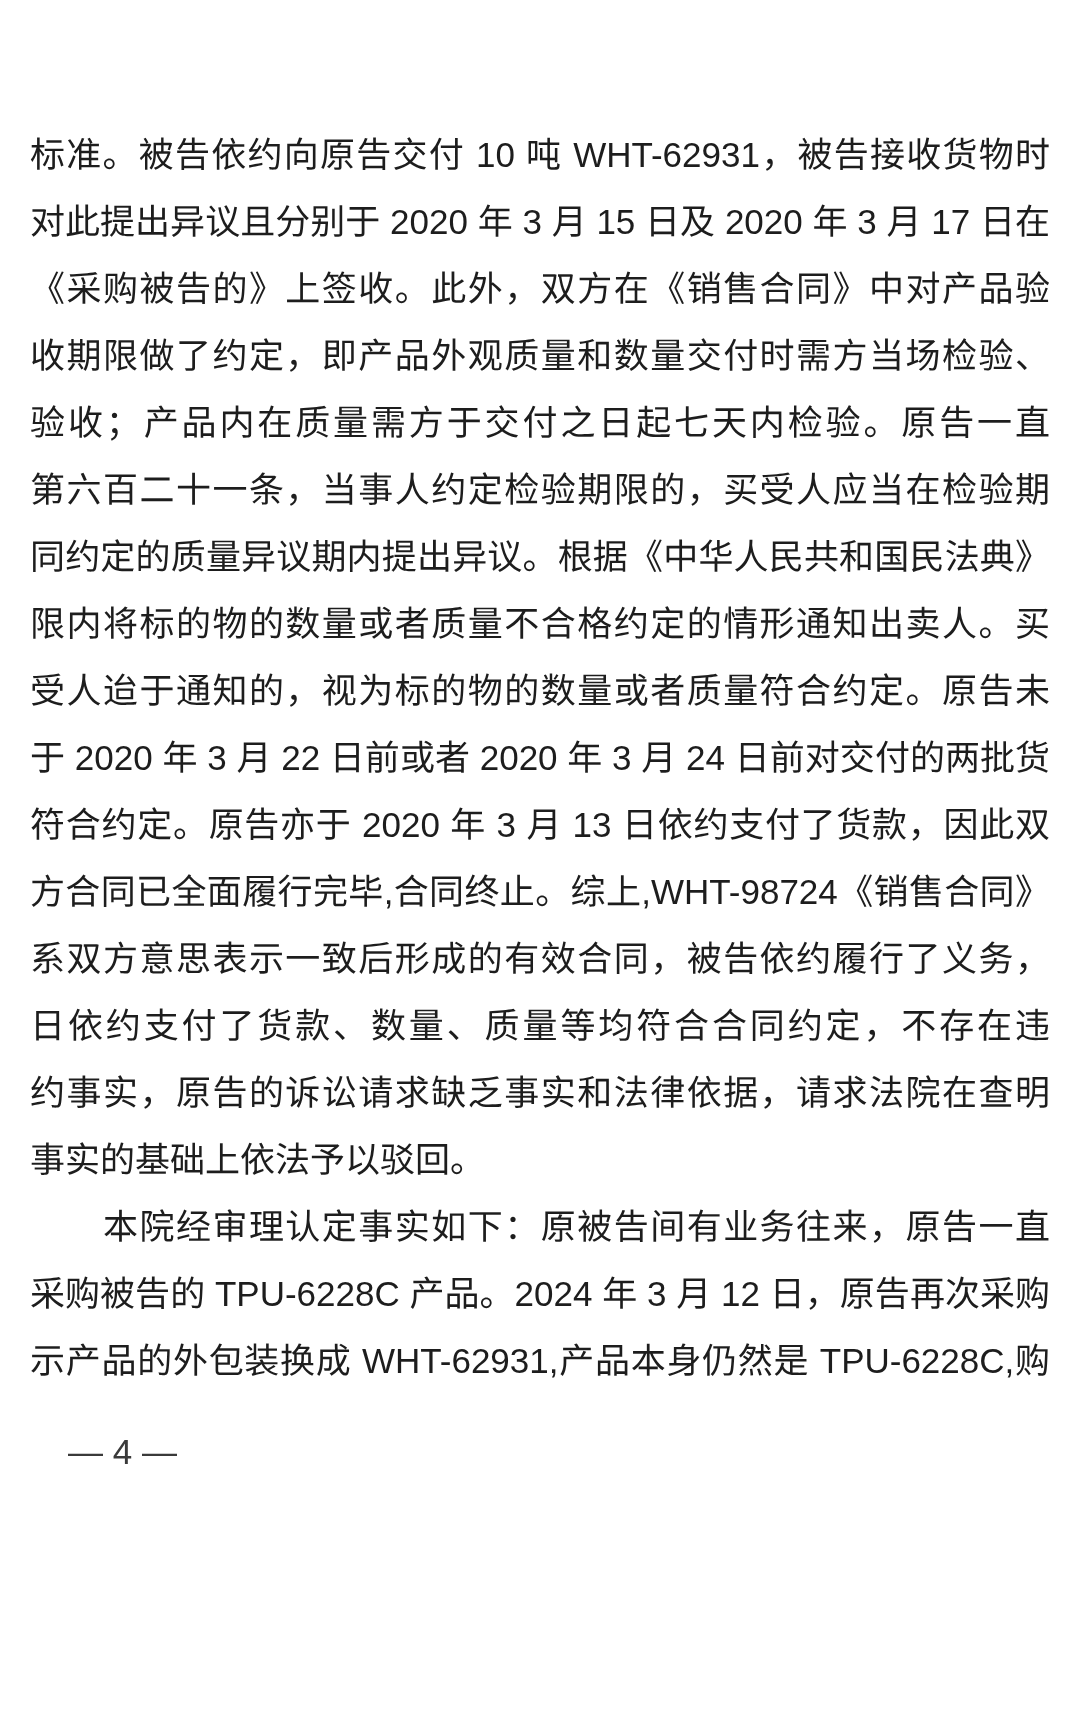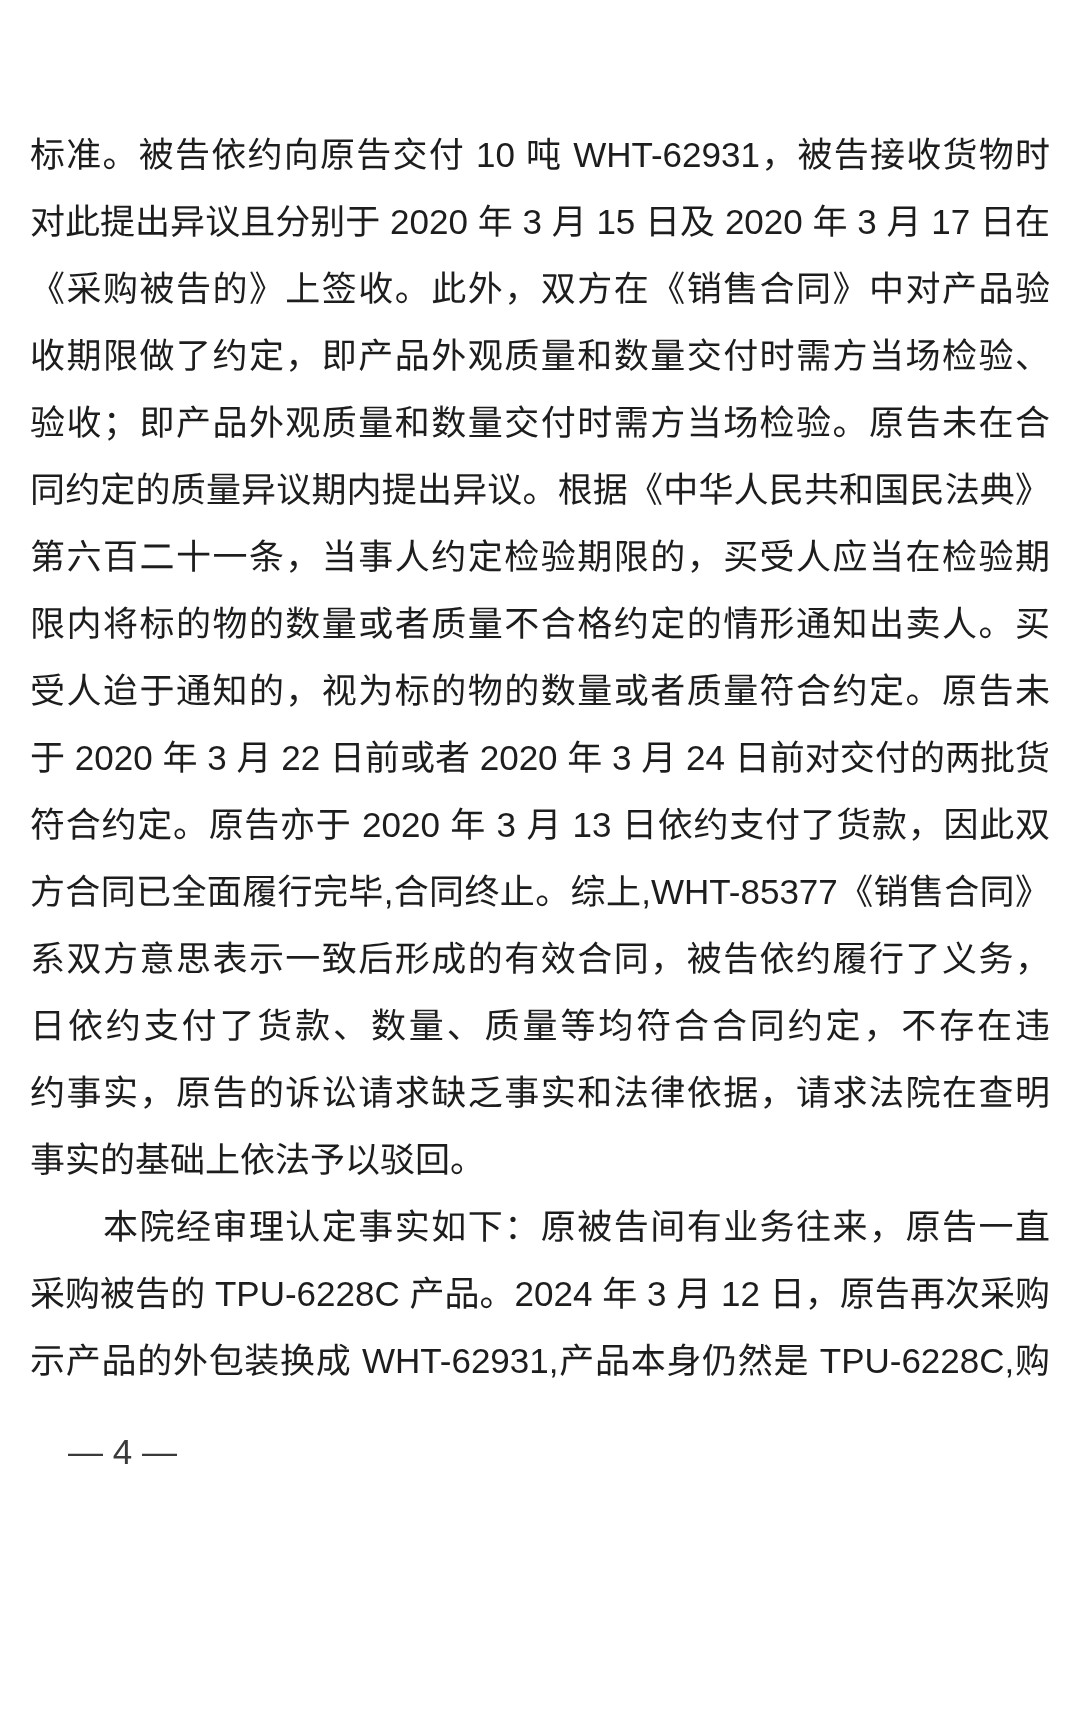--- a/index.html
+++ b/index.html
@@ -50,28 +50,28 @@
 </style>
 </head>
 <body>
 
 <div class="page">
   <div class="text-block">
     <div class="line">标准。被告依约向原告交付 10 吨 WHT-62931，被告接收货物时未</div>
     <div class="line">对此提出异议且分别于 2020 年 3 月 15 日及 2020 年 3 月 17 日在</div>
     <div class="line">《采购被告的》上签收。此外，双方在《销售合同》中对产品验</div>
     <div class="line">收期限做了约定，即产品外观质量和数量交付时需方当场检验、</div>
-    <div class="line">验收；即产品外观质量和数量交付时需方当场检验。原告未在合</div>
+    <div class="line">验收；产品内在质量需方于交付之日起七天内检验。原告一直</div>
+    <div class="line">第六百二十一条，当事人约定检验期限的，买受人应当在检验期</div>
     <div class="line">同约定的质量异议期内提出异议。根据《中华人民共和国民法典》</div>
-    <div class="line">第六百二十一条，当事人约定检验期限的，买受人应当在检验期</div>
     <div class="line">限内将标的物的数量或者质量不合格约定的情形通知出卖人。买</div>
     <div class="line">受人迨于通知的，视为标的物的数量或者质量符合约定。原告未</div>
     <div class="line">于 2020 年 3 月 22 日前或者 2020 年 3 月 24 日前对交付的两批货</div>
     <div class="line">符合约定。原告亦于 2020 年 3 月 13 日依约支付了货款，因此双</div>
-    <div class="line">方合同已全面履行完毕,合同终止。综上,WHT-85377《销售合同》</div>
+    <div class="line">方合同已全面履行完毕,合同终止。综上,WHT-98724《销售合同》</div>
     <div class="line">系双方意思表示一致后形成的有效合同，被告依约履行了义务，</div>
     <div class="line">日依约支付了货款、数量、质量等均符合合同约定，不存在违</div>
     <div class="line">约事实，原告的诉讼请求缺乏事实和法律依据，请求法院在查明</div>
     <div class="line para-end">事实的基础上依法予以驳回。</div>
     <div class="line">　　本院经审理认定事实如下：原被告间有业务往来，原告一直</div>
     <div class="line">采购被告的 TPU-6228C 产品。2024 年 3 月 12 日，原告再次采购</div>
     <div class="line">示产品的外包装换成 WHT-62931,产品本身仍然是 TPU-6228C,购</div>
   </div>
   <div class="footer">
     <span>— 4 —</span>

